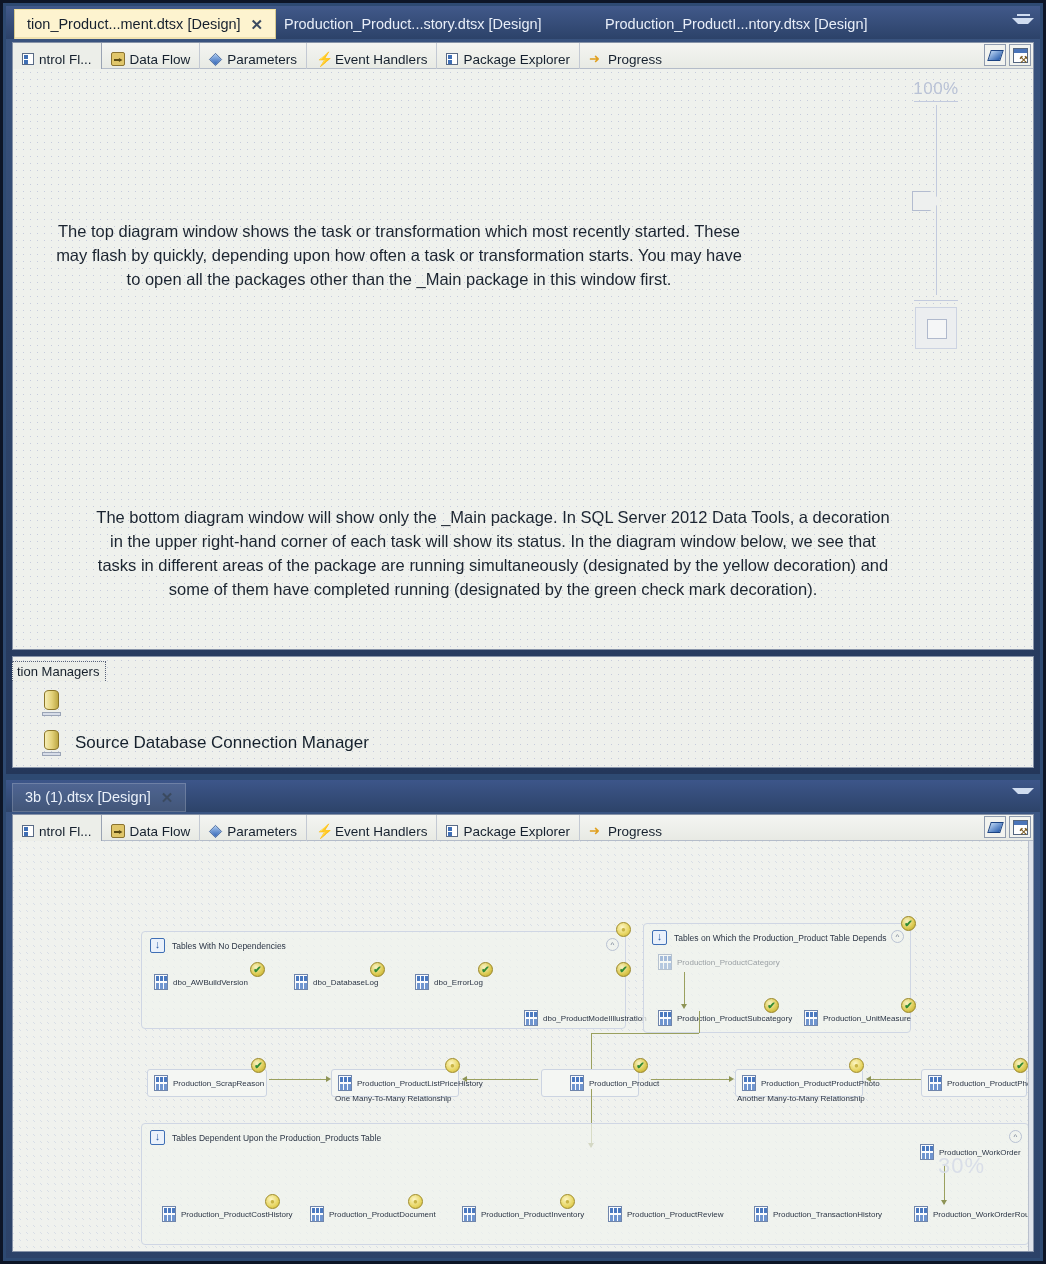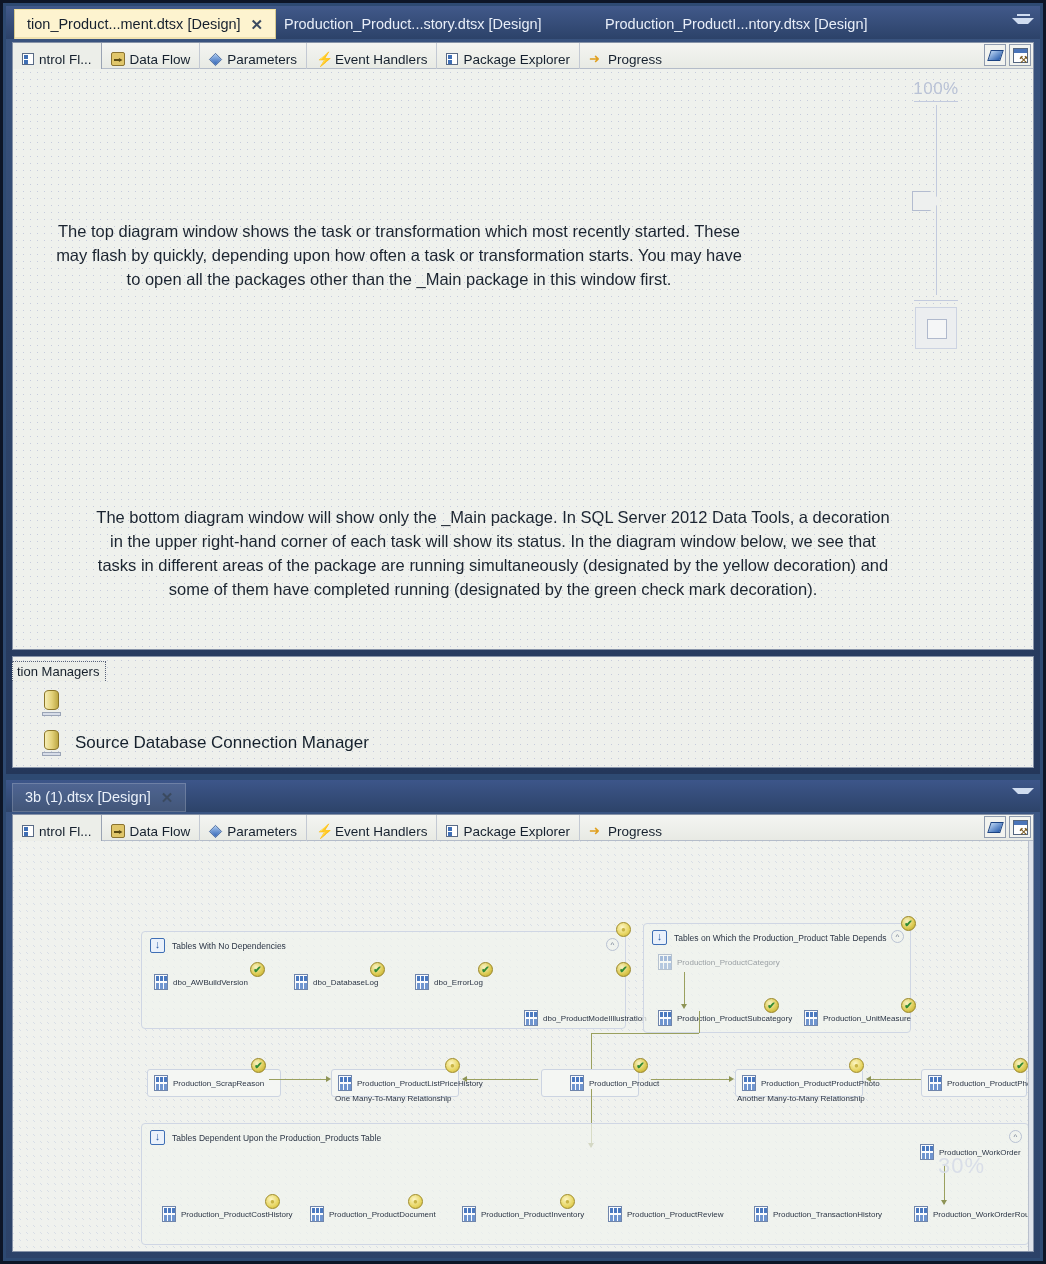--- a/index.html
+++ b/index.html
@@ -557,21 +557,21 @@
           <div class="deco done" style="left:120px; top:74px;"></div>
 
           <div class="tnode" style="left:160px; top:86px;">
             <span class="tbl-ico"></span>
             <span>Production_UnitMeasure</span>
           </div>
           <div class="deco done" style="left:257px; top:74px;"></div>
           <div class="deco done" style="left:257px; top:-8px;"></div>
         </div>
 
-        <div class="tnode boxed" style="left:134px; top:228px; width:134px;">
+        <div class="tnode boxed" style="left:134px; top:228px; width:120px;">
           <span class="tbl-ico"></span>
           <span>Production_ScrapReason</span>
         </div>
         <div class="deco done" style="left:238px; top:217px;"></div>
         <div class="conn h" style="left:256px; top:238px; width:60px;"></div>
         <div class="arrowhead" style="left:313px; top:235px;"></div>
 
         <div class="tnode boxed" style="left:318px; top:228px; width:128px;">
           <span class="tbl-ico"></span>
           <span>Production_ProductListPriceHistory</span>

